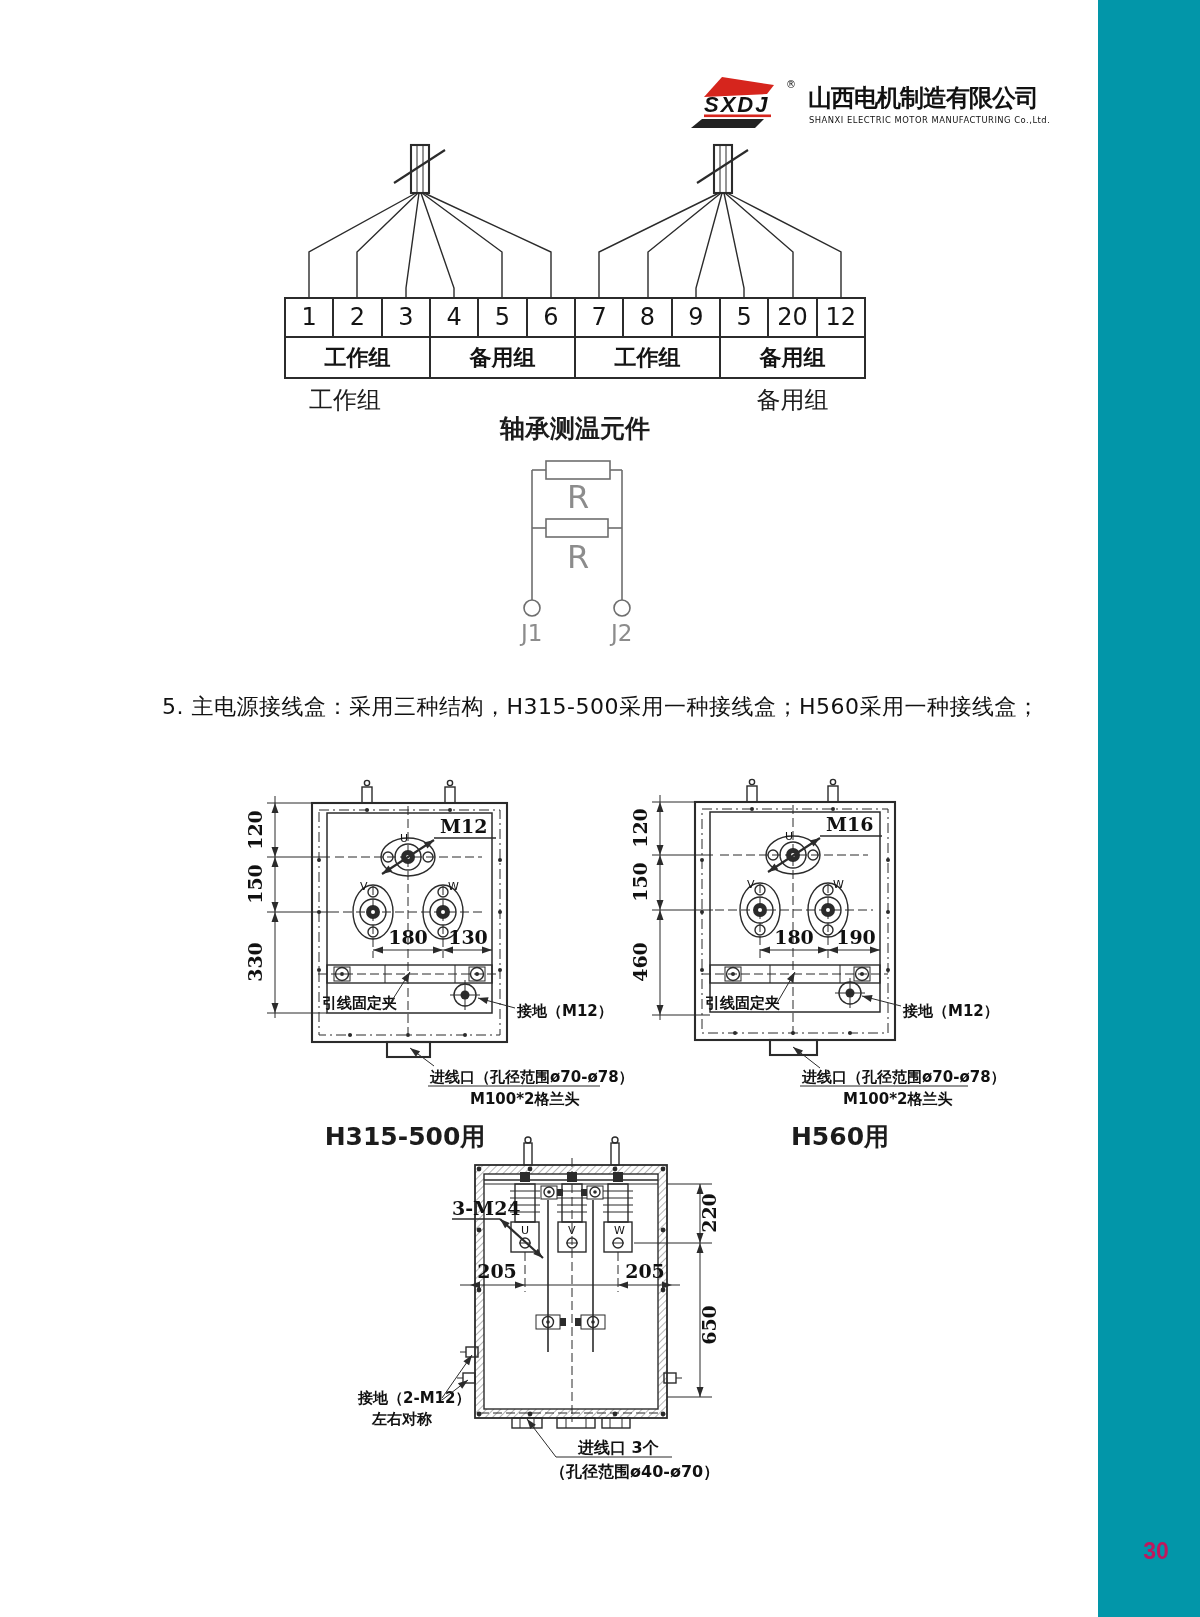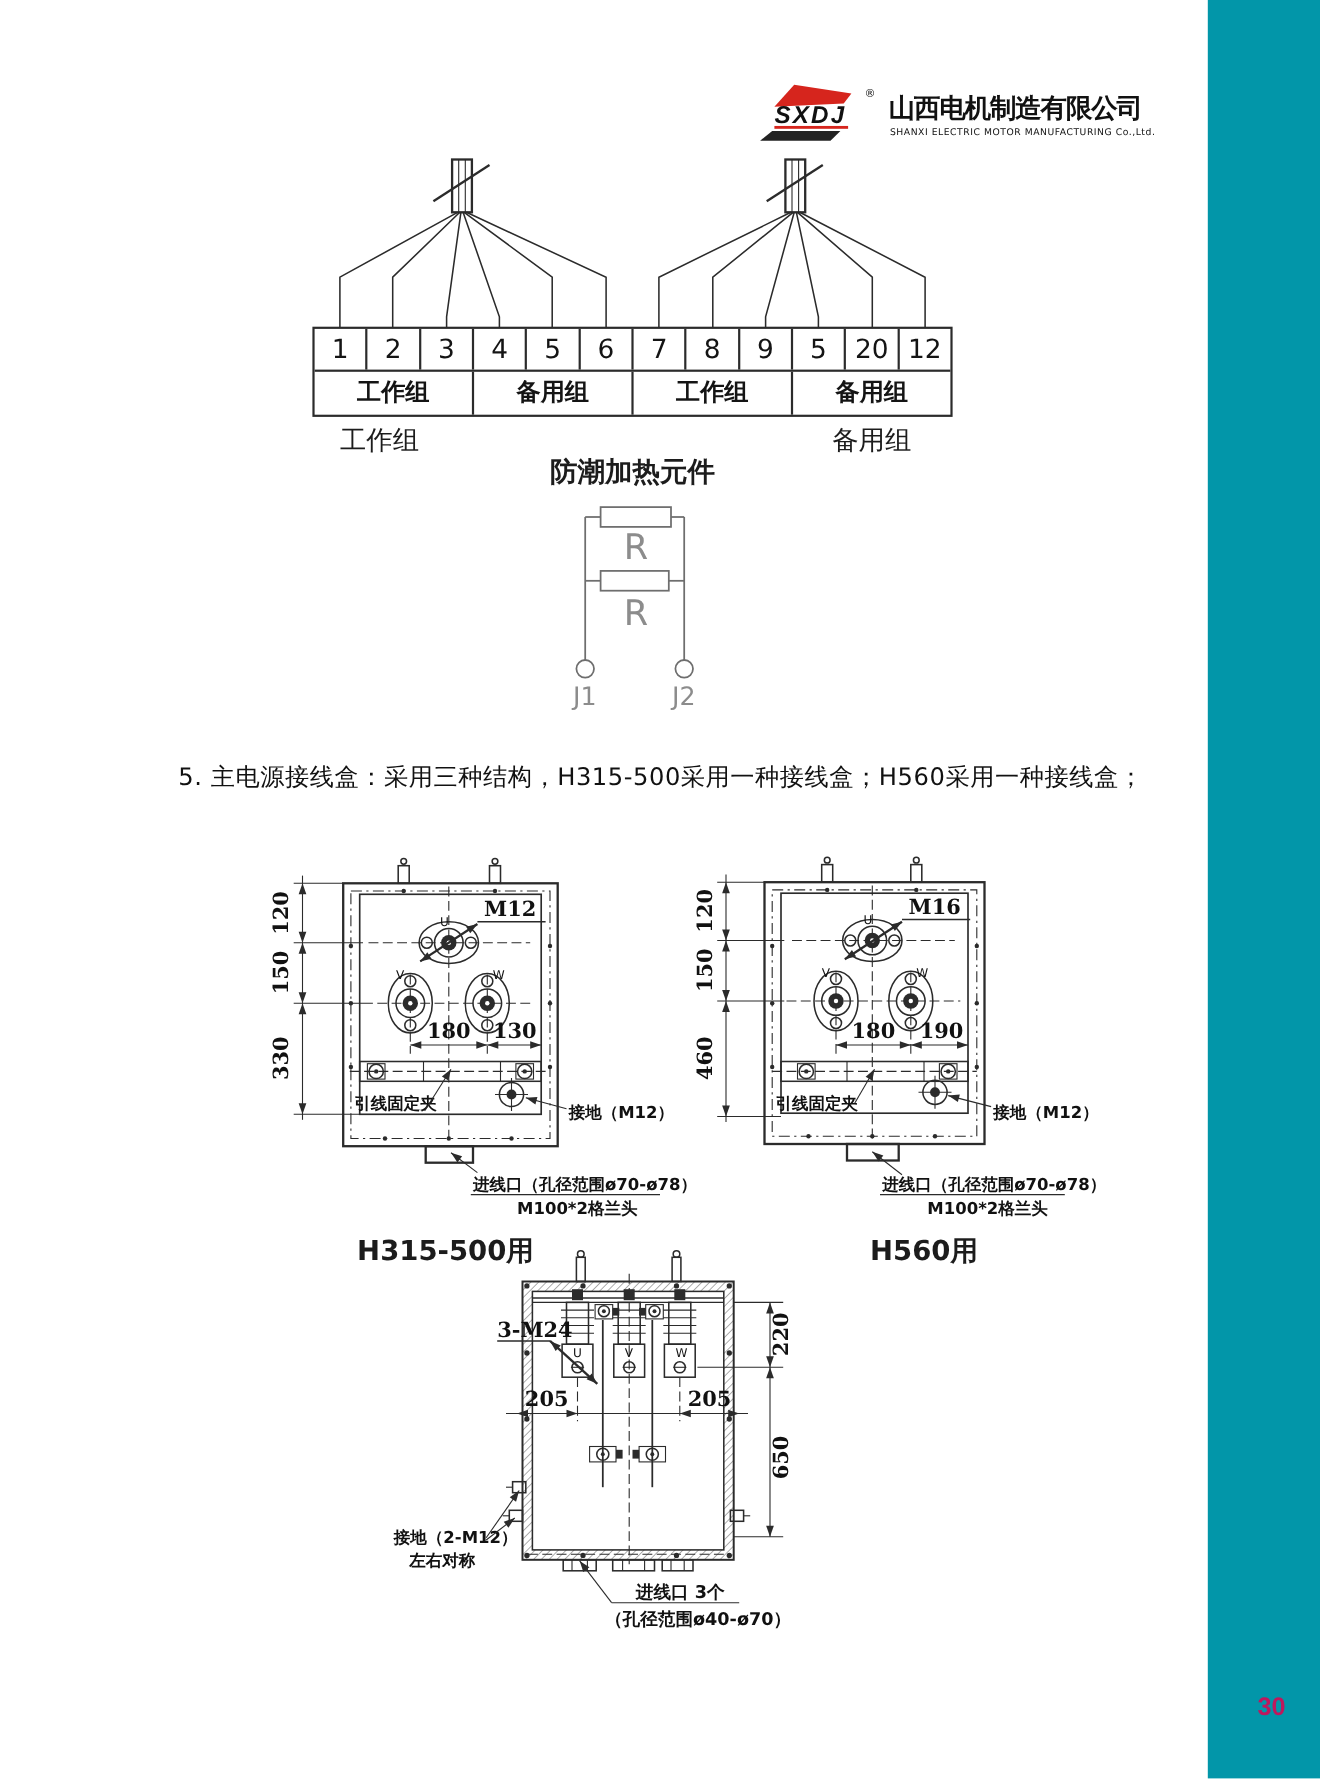--- a/index.html
+++ b/index.html
@@ -103,21 +103,21 @@
     </div>
     <div class="trow grow">
       <div class="gcell">工作组</div>
       <div class="gcell">备用组</div>
       <div class="gcell">工作组</div>
       <div class="gcell">备用组</div>
     </div>
   </div>
   <div class="sublabel" style="left:290px;top:384px;width:110px;text-align:center">工作组</div>
   <div class="sublabel" style="left:735px;top:384px;width:115px;text-align:center">备用组</div>
-  <div class="caption" style="left:425px;top:412px;width:300px">防潮加热元件</div>
+  <div class="caption" style="left:425px;top:412px;width:300px">轴承测温元件</div>
 
   <svg style="left:480px;top:440px" width="190" height="215" viewBox="480 440 190 215">
     <g stroke="#6e6e6e" stroke-width="1.6" fill="none">
       <line x1="532" y1="470" x2="532" y2="600"></line>
       <line x1="622" y1="470" x2="622" y2="600"></line>
       <line x1="532" y1="470" x2="546" y2="470"></line>
       <line x1="610" y1="470" x2="622" y2="470"></line>
       <line x1="532" y1="528" x2="546" y2="528"></line>
       <line x1="608" y1="528" x2="622" y2="528"></line>
       <rect x="546" y="461" width="64" height="18"></rect>

